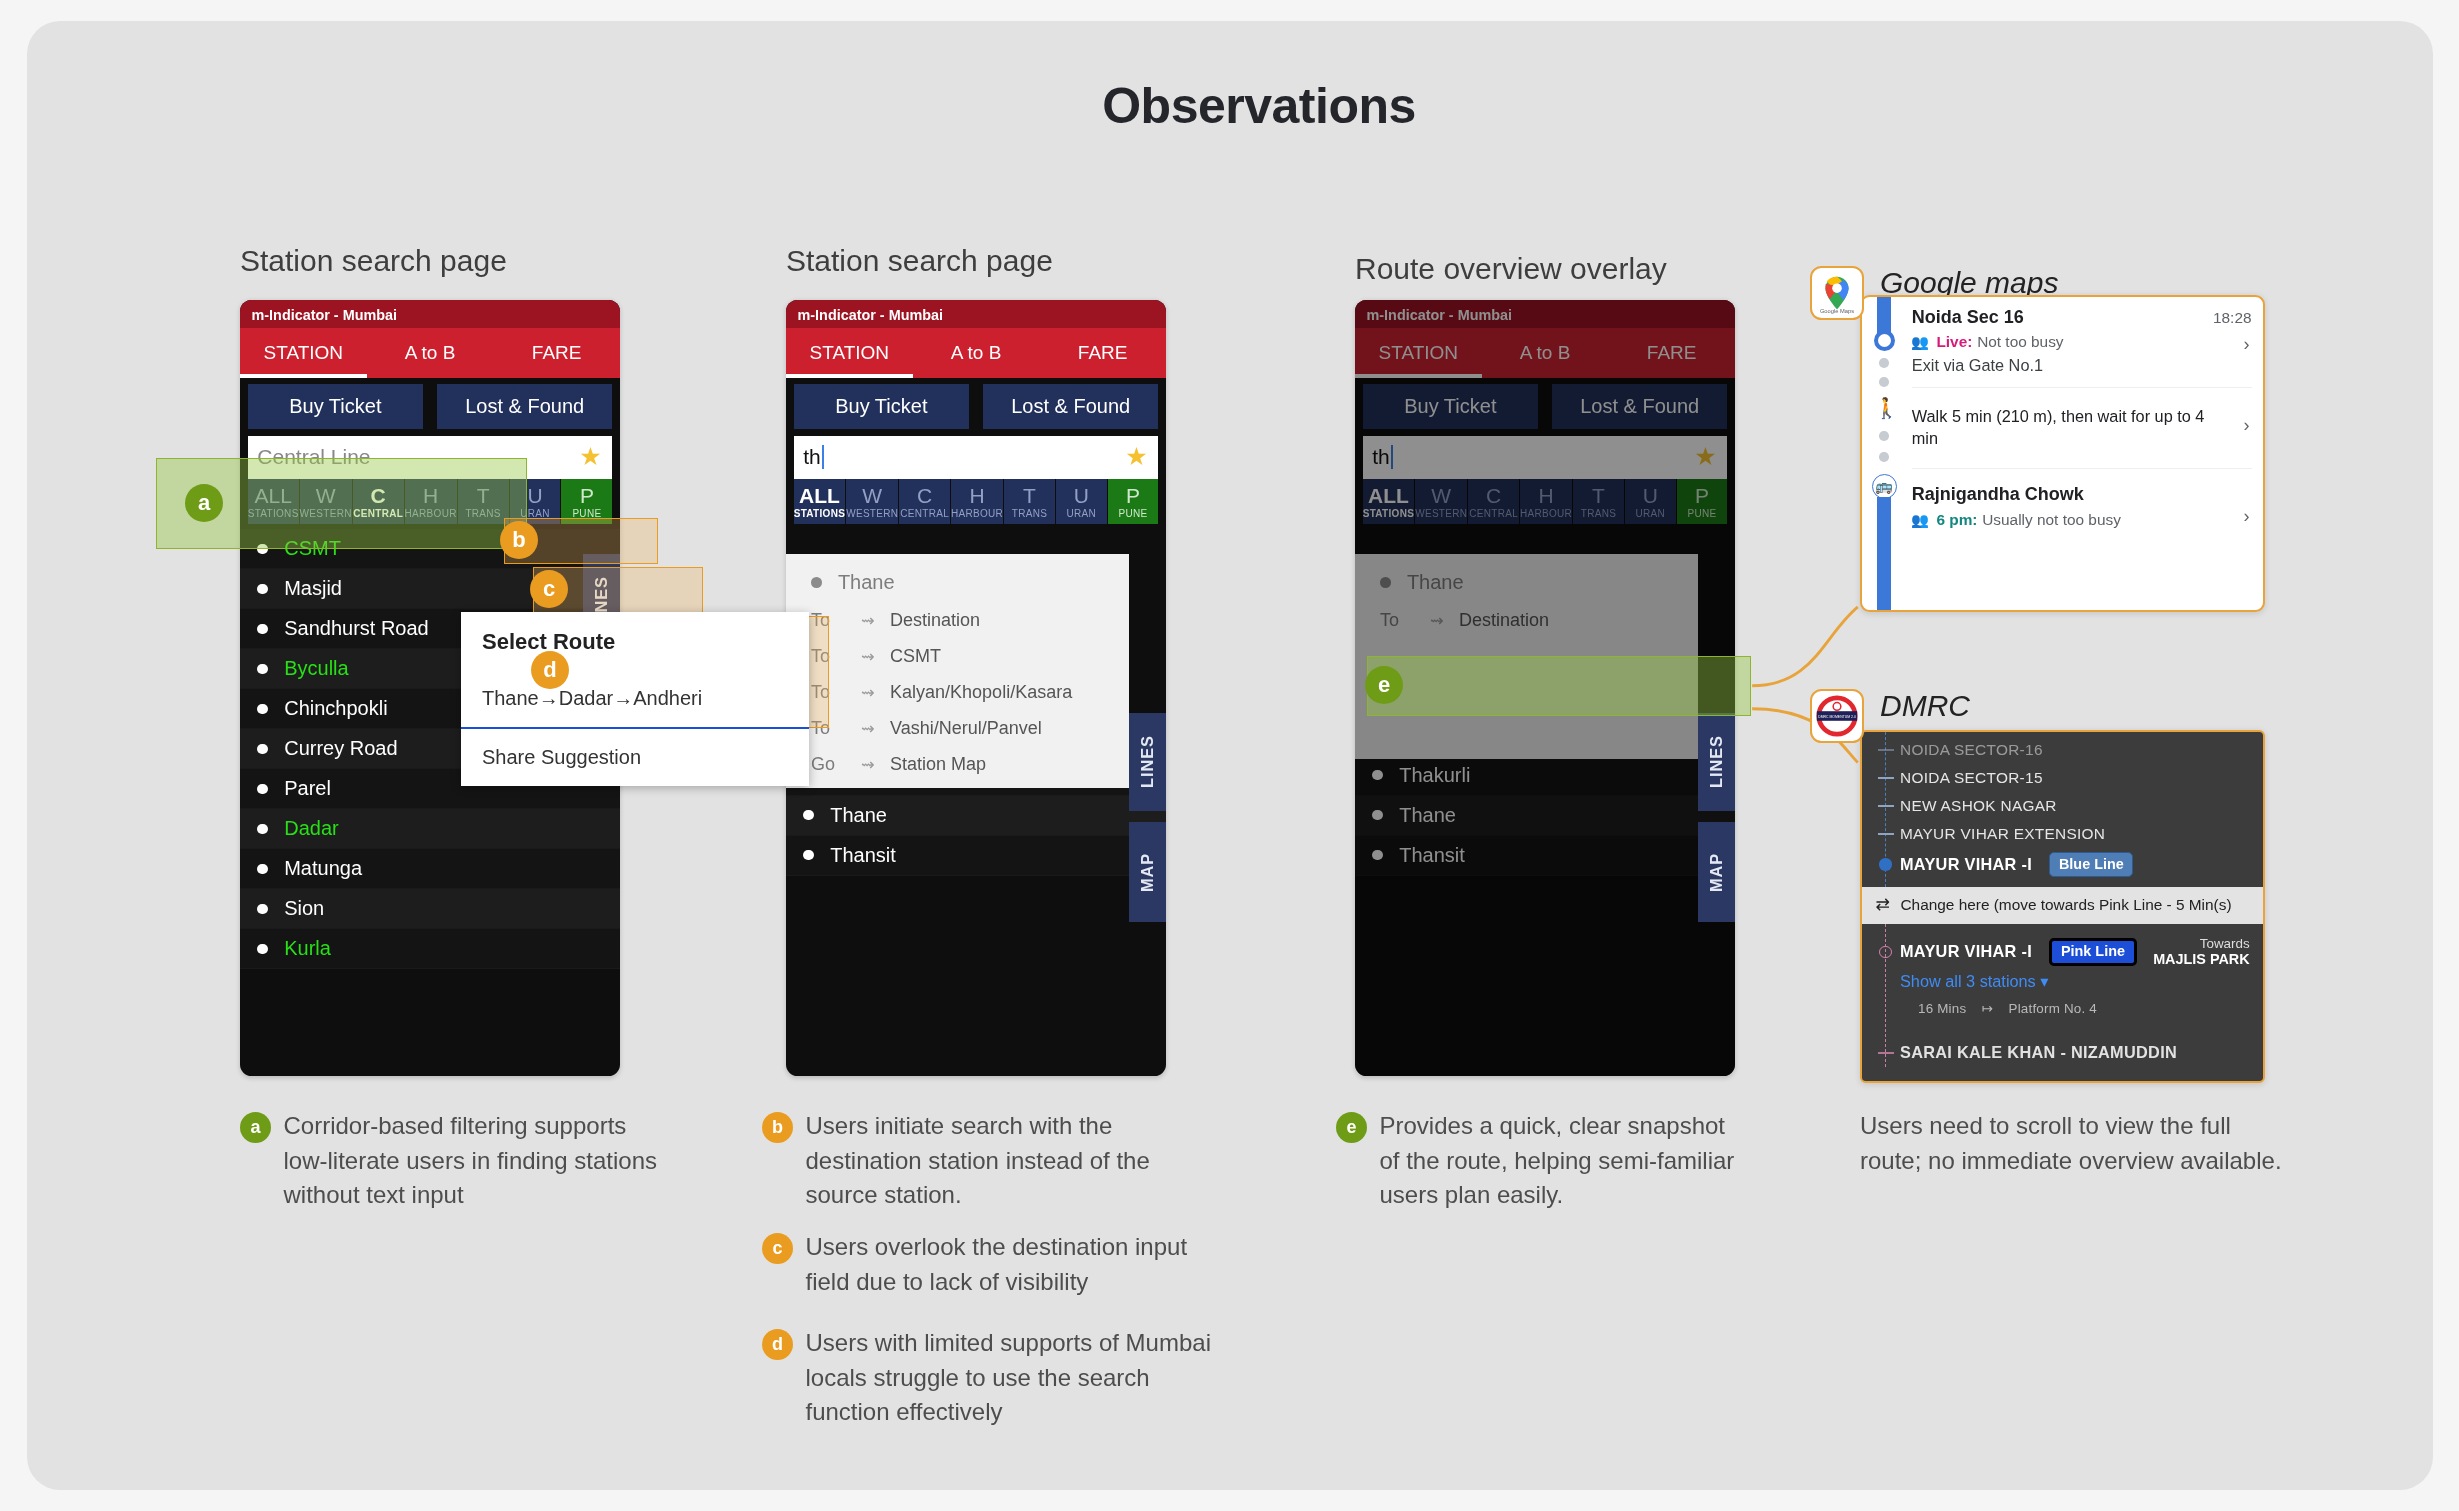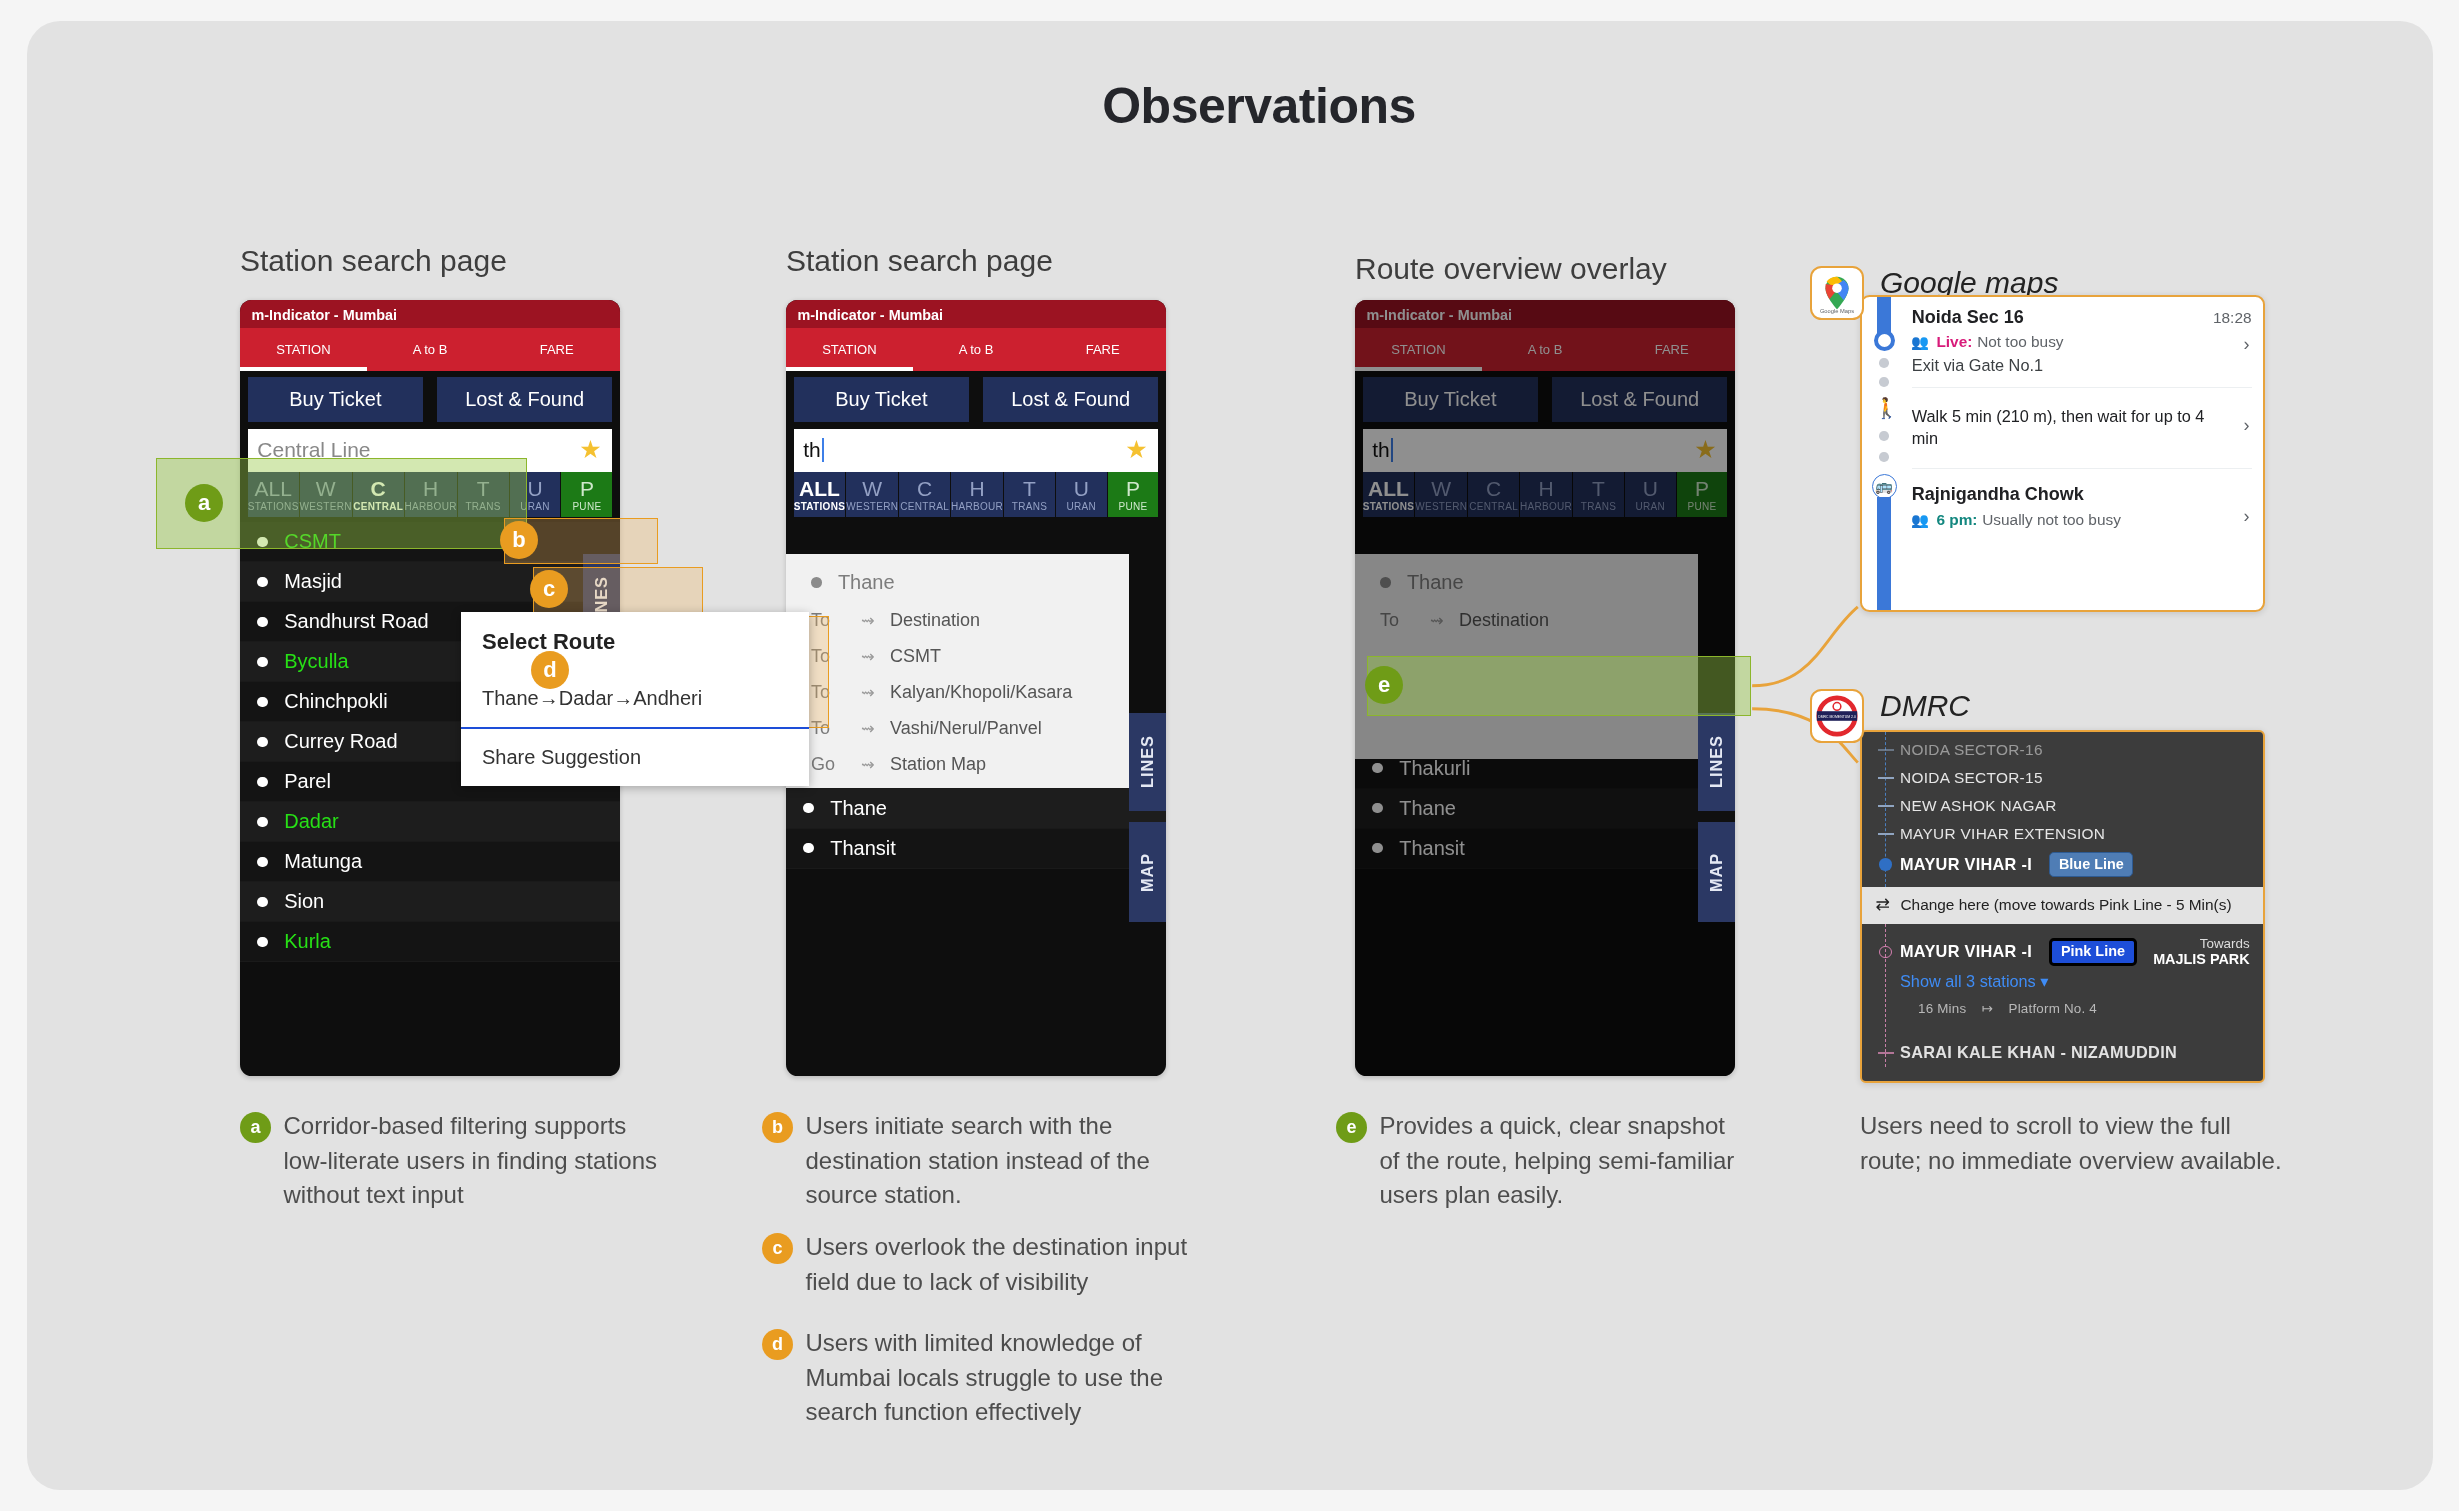--- a/index.html
+++ b/index.html
@@ -51,21 +51,21 @@
     background:#9c1322; color:#fff;
     font-size:14.4px; font-weight:bold;
     padding:6.7px 9.6px 5.8px 11.5px;
   }
   .tabs {
     display:flex; background:#cc202f;
     position:relative;
   }
   .tab {
     flex:1; text-align:center; color:#fff;
-    font-size:13px; padding:13.4px 0 14.4px;
+    font-size:19px; padding:13.4px 0 14.4px;
   }
   .tab.active { font-weight:400; }
   .tab-underline {
     position:absolute; bottom:0; left:0;
     width:33.33%; height:3.8px; background:#fff;
   }
   .quickrow { display:flex; gap:14px; padding:5.8px 7.7px 4.8px; background:#0e0e0e; }
   .quickbtn {
     flex:1; background:#22305c; color:#fff;
     text-align:center; font-size:20px; padding:10.6px 0 11.5px;
@@ -714,21 +714,21 @@
   <div class="cap" id="cap-b">
     <div class="cbadge orange">b</div>
     <div class="ctext">Users initiate search with the destination station instead of the source station.</div>
   </div>
   <div class="cap" id="cap-c">
     <div class="cbadge orange">c</div>
     <div class="ctext">Users overlook the destination input field due to lack of visibility</div>
   </div>
   <div class="cap" id="cap-d">
     <div class="cbadge orange">d</div>
-    <div class="ctext">Users with limited knowledge of Mumbai locals struggle to use the search function effectively</div>
+    <div class="ctext">Users with limited supports of Mumbai locals struggle to use the search function effectively</div>
   </div>
   <div class="cap" id="cap-e">
     <div class="cbadge green">e</div>
     <div class="ctext">Provides a quick, clear snapshot of the route, helping semi-familiar users plan easily.</div>
   </div>
   <div class="cap" id="cap-f">
     <div class="ctext">Users need to scroll to view the full route; no immediate overview available.</div>
   </div>
 
 </div>

